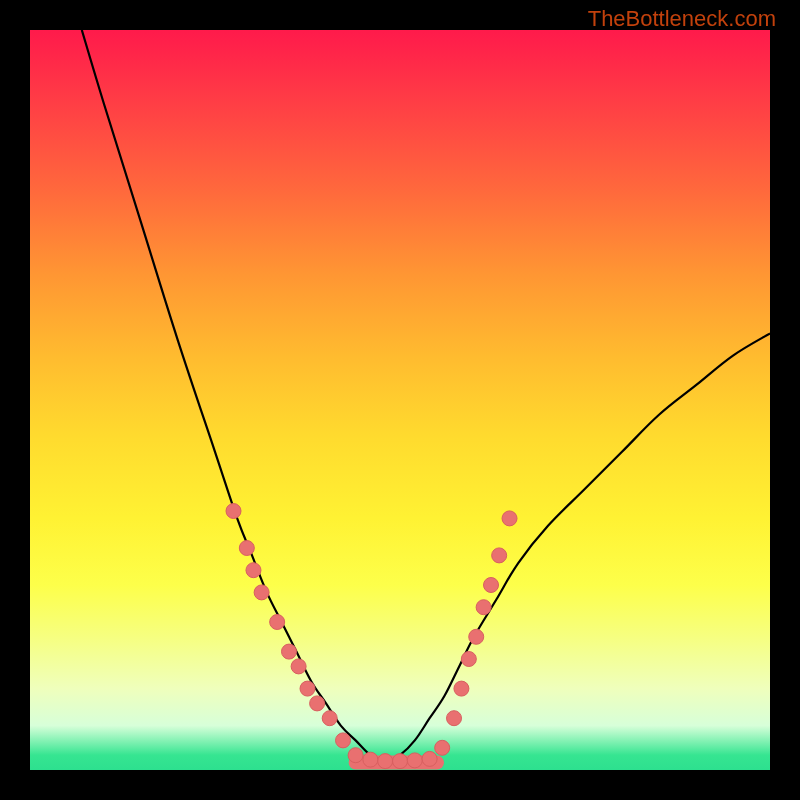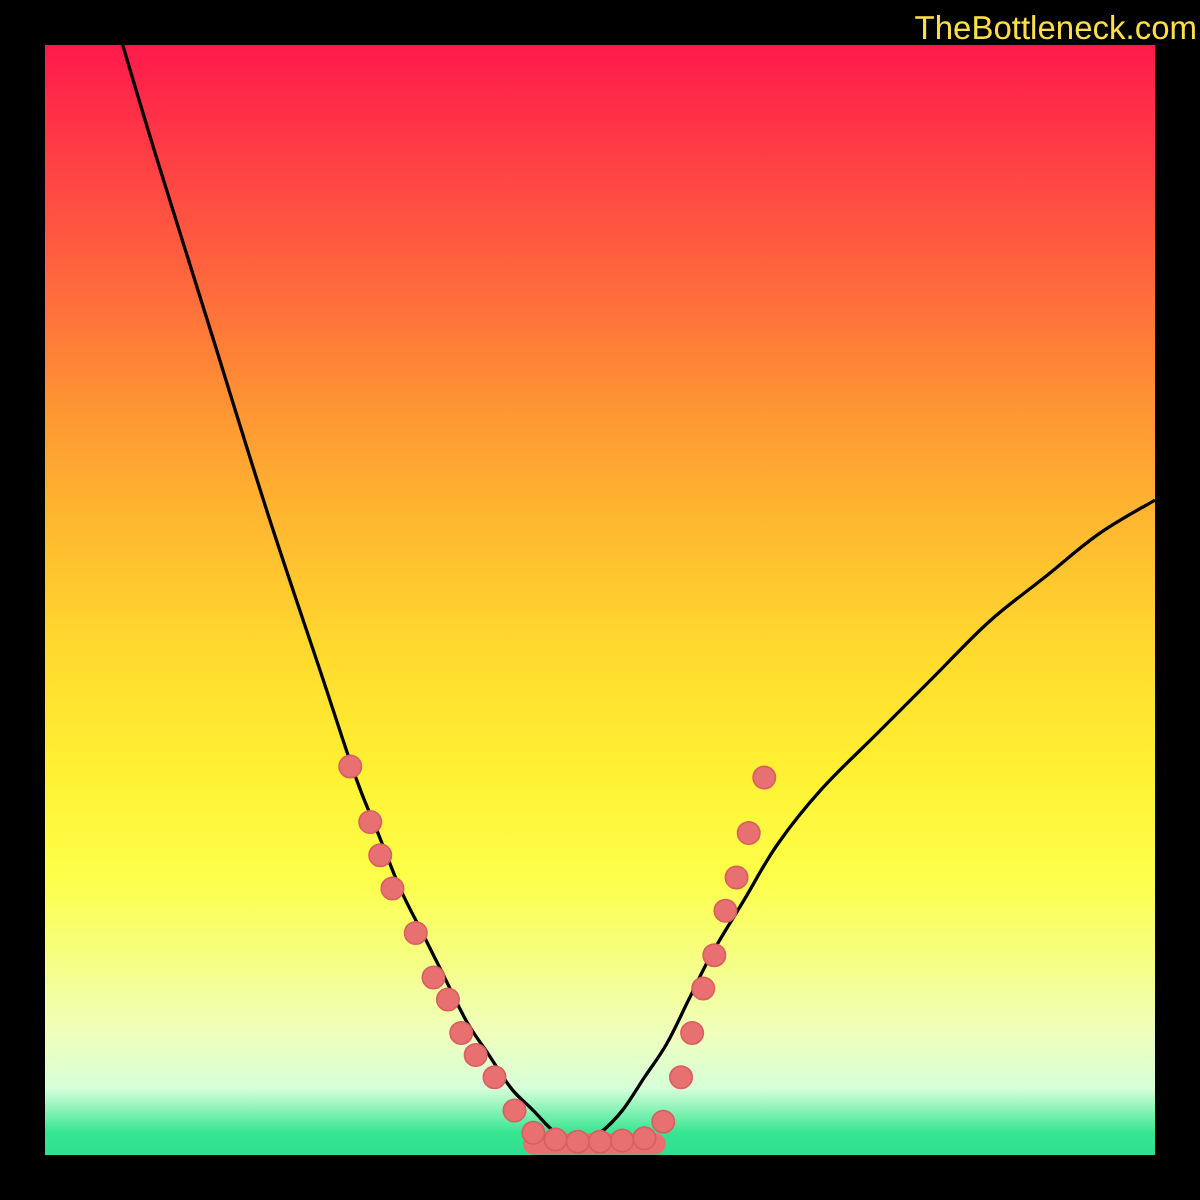--- a/index.html
+++ b/index.html
@@ -1,25 +1,25 @@
 <!DOCTYPE html>
 <html><head>
 <meta charset="utf-8">
 <style>
   * { margin: 0; padding: 0; box-sizing: border-box; }
   html, body { width: 800px; height: 800px; background: #000; overflow: hidden; }
   .container { position: relative; width: 800px; height: 800px; background: #000; }
   .watermark {
     position: absolute;
     top: 6px;
-    right: 2px;
+    right: 24px;
     font-family: Arial, sans-serif;
     font-size: 22px;
     font-weight: 500;
-    color: #fde047;
+    color: #c2410c;
     z-index: 10;
   }
   .plot {
     position: absolute;
     left: 30px;
     top: 30px;
     width: 740px;
     height: 740px;
     overflow: hidden;
   }

